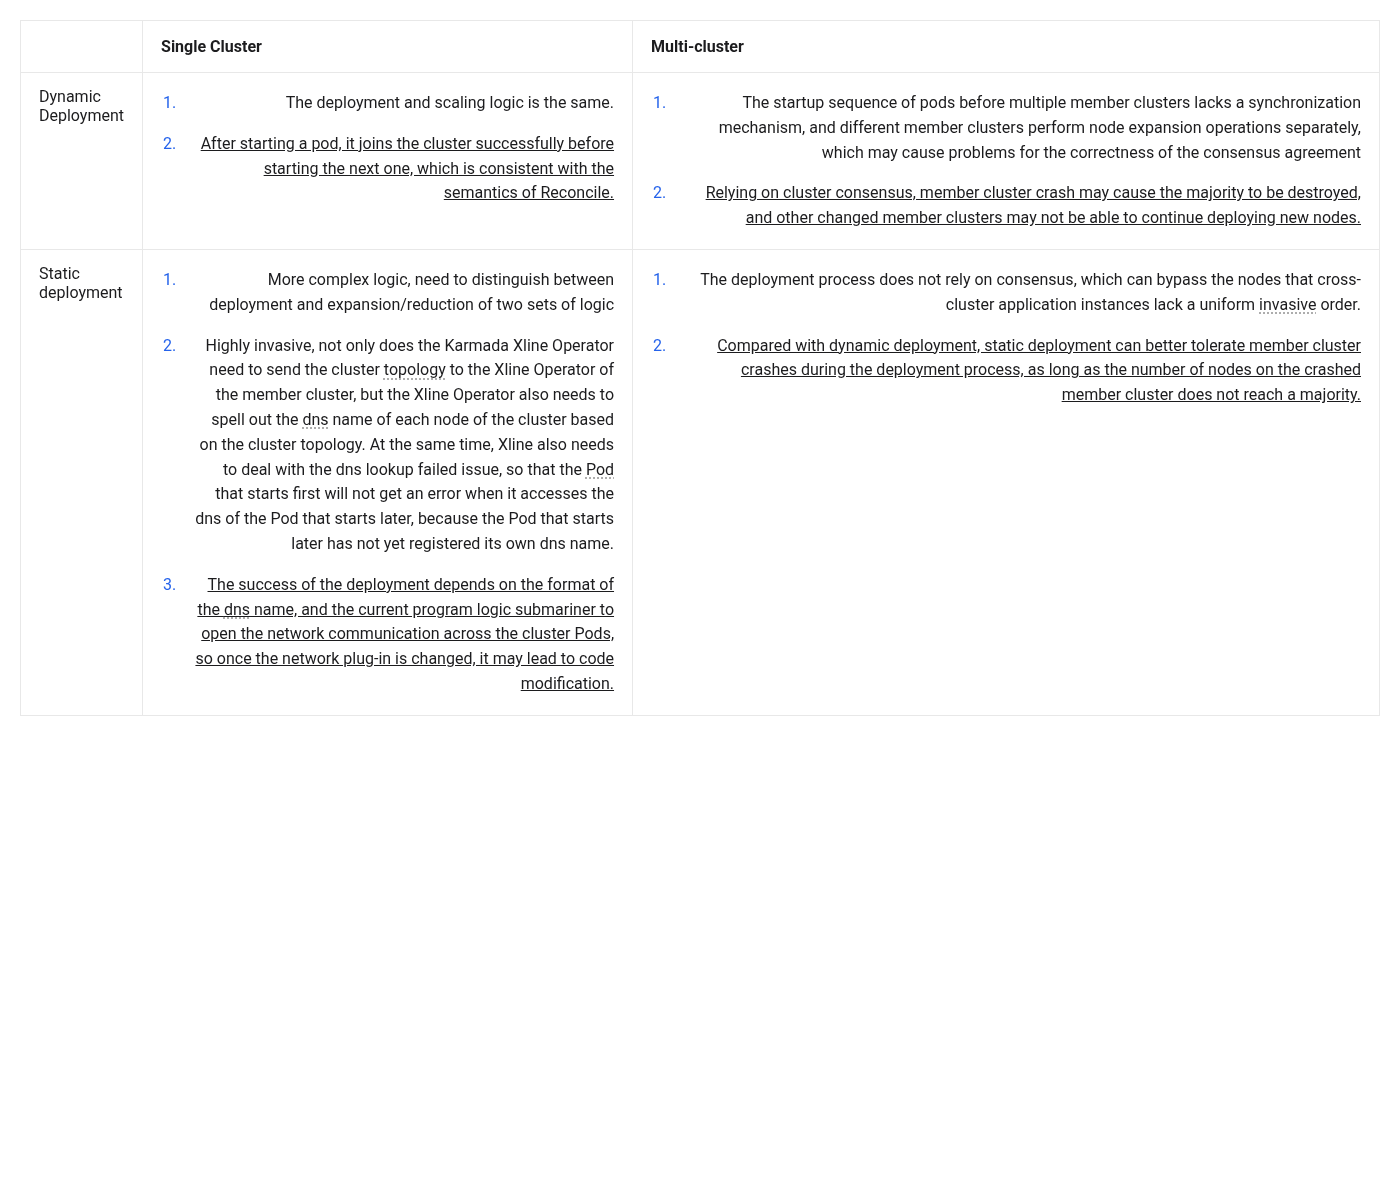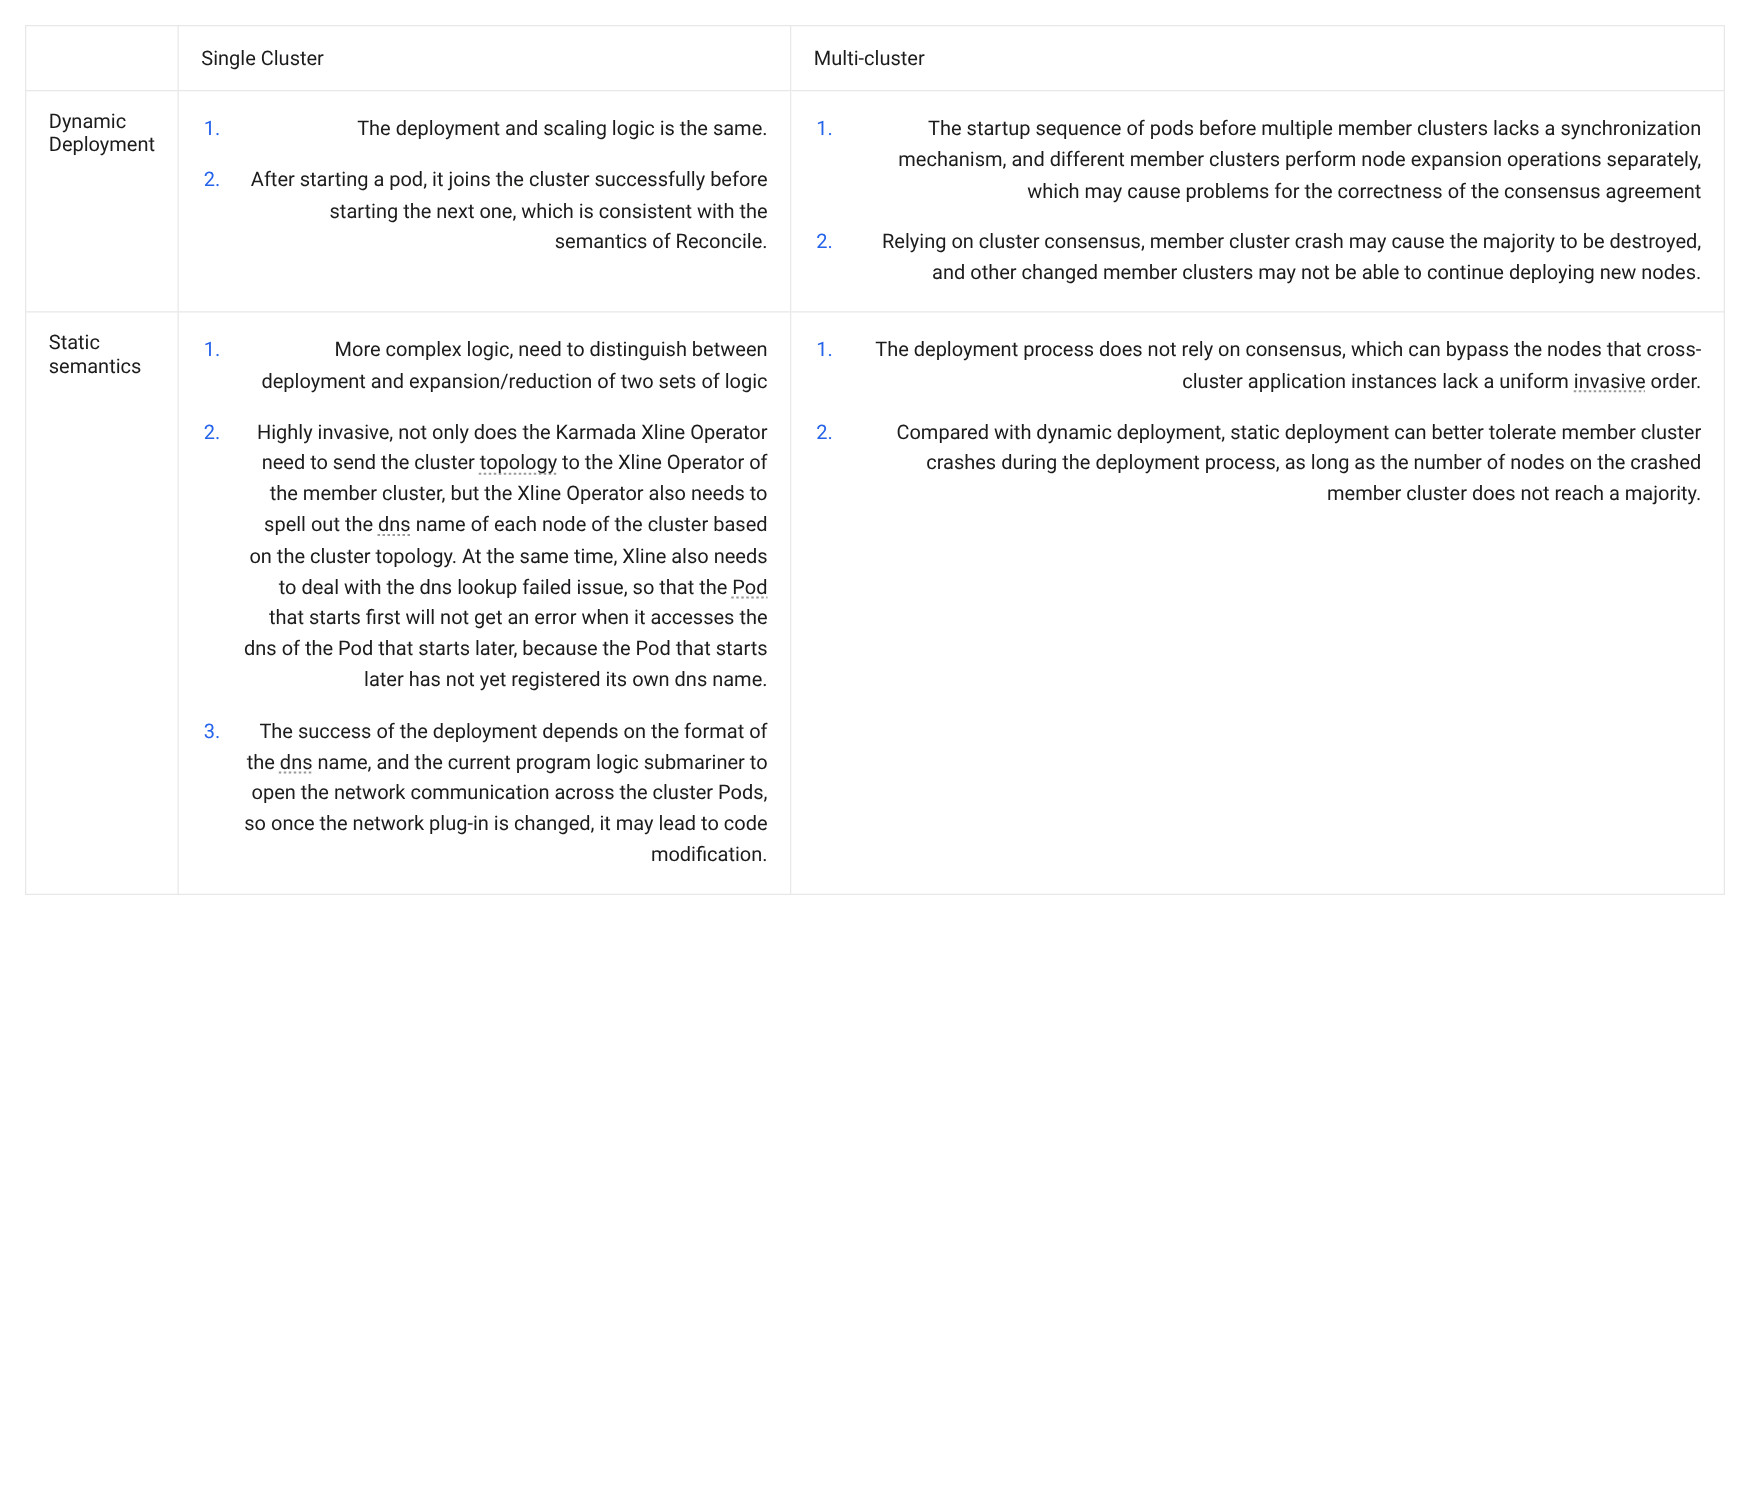--- a/index.html
+++ b/index.html
@@ -21,21 +21,21 @@
       border: 1px solid #e8e8e8;
     }
     th, td {
       border: 1px solid #e8e8e8;
       text-align: left;
       vertical-align: top;
       padding: 14px 18px;
       font-weight: normal;
     }
     th {
-      font-weight: normal;
+      font-weight: bold;
     }
     .col-label {
       width: 117px;
     }
     .col-single {
       width: 490px;
     }
     .col-multi {
       width: auto;
     }
@@ -47,20 +47,21 @@
       text-align: right;
     }
     ol li {
       counter-increment: item;
       position: relative;
       margin-bottom: 16px;
       line-height: 1.55;
     }
     ol li:last-child {
       margin-bottom: 0;
+      text-decoration: underline;
     }
     ol li::before {
       content: counter(item) ".";
       position: absolute;
       left: -30px;
       color: #2563eb;
       font-weight: 400;
     }
     .spellcheck {
       text-decoration-line: underline;
@@ -94,21 +95,21 @@
         </ol>
       </td>
       <td class="col-multi">
         <ol>
           <li>The startup sequence of pods before multiple member clusters lacks a synchronization mechanism, and different member clusters perform node expansion operations separately, which may cause problems for the correctness of the consensus agreement</li>
           <li>Relying on cluster consensus, member cluster crash may cause the majority to be destroyed, and other changed member clusters may not be able to continue deploying new nodes.</li>
         </ol>
       </td>
     </tr>
     <tr>
-      <td class="col-label">Static semantics</td>
+      <td class="col-label">Static deployment</td>
       <td class="col-single">
         <ol>
           <li>More complex logic, need to distinguish between deployment and expansion/reduction of two sets of logic</li>
           <li><span>Highly invasive, not only does the Karmada Xline Operator need to send the cluster </span><span class="spellcheck">topology</span><span> to the Xline Operator of the member cluster, but the Xline Operator also needs to spell out the </span><span class="spellcheck">dns</span><span> name of each node of the cluster based on the cluster topology. At the same time, Xline also needs to deal with the dns lookup failed issue, so that the </span><span class="spellcheck">Pod</span><span> that starts first will not get an error when it accesses the dns of the Pod that starts later, because the Pod that starts later has not yet registered its own dns name.</span></li>
           <li><span>The success of the deployment depends on the format of the </span><span class="spellcheck">dns</span><span> name, and the current program logic submariner to open the network communication across the cluster Pods, so once the network plug-in is changed, it may lead to code modification.</span></li>
         </ol>
       </td>
       <td class="col-multi">
         <ol>
           <li><span>The deployment process does not rely on consensus, which can bypass the nodes that cross-cluster application instances lack a uniform </span><span class="spellcheck">invasive</span><span> order.</span></li>

